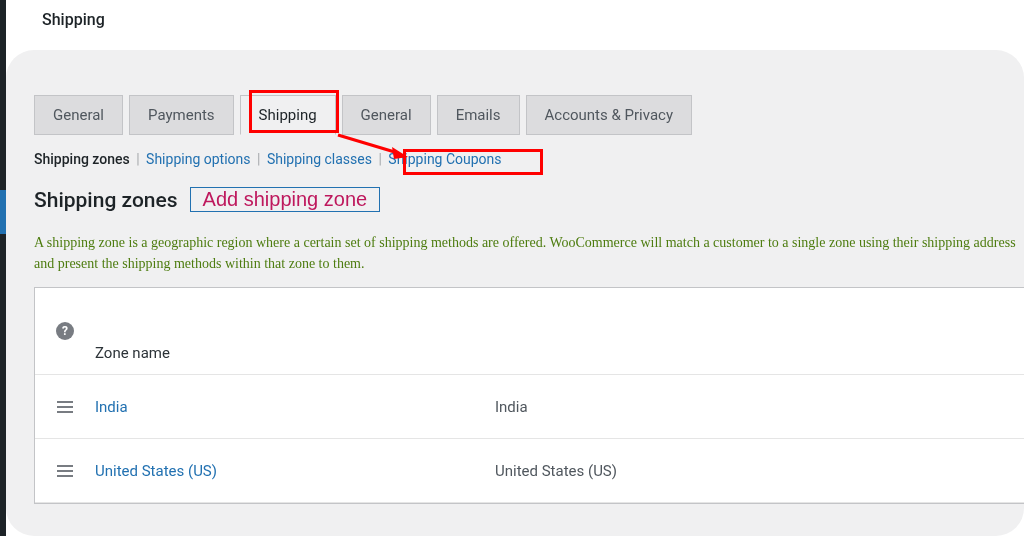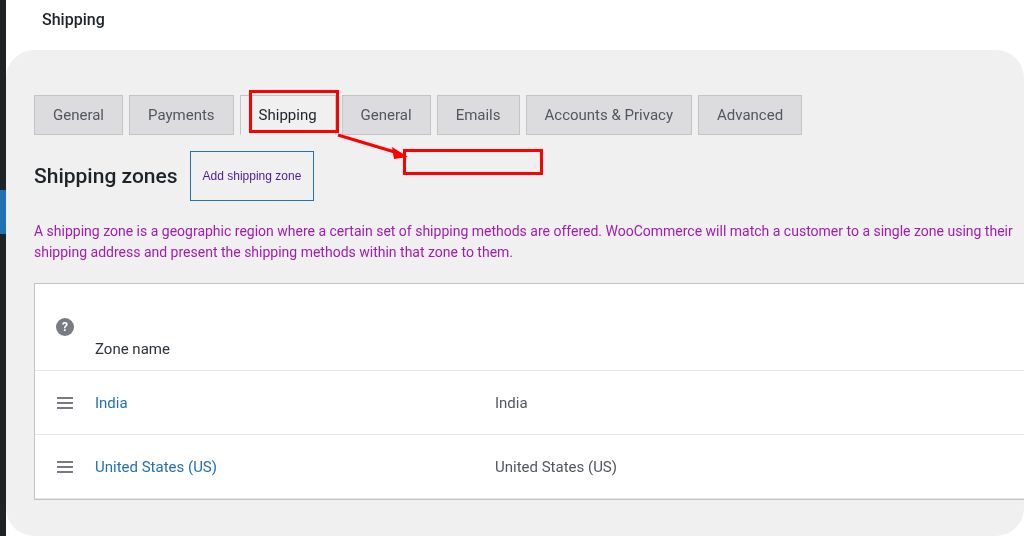--- a/index.html
+++ b/index.html
@@ -111,31 +111,32 @@
     gap: 12px;
     margin-bottom: 20px;
   }
   .section-title {
     font-size: 21px;
     font-weight: 500;
     color: #1d2327;
   }
   .btn-outline {
     border: 1px solid #2271b1;
-    color: #4c1d95;
+    color: #be185d;
     background: transparent;
-    padding: 17px 12px;
-    font-size: 12px;
+    padding: 0 12px;
+    font-size: 20px;
     cursor: pointer;
   }
   .desc {
     font-size: 14px;
-    color: #a21caf;
+    color: #4d7c0f;
     line-height: 1.5;
-    margin-bottom: 20px;
+    margin-bottom: 13px;
+    font-family: Liberation Serif, serif;
   }
   .zone-table {
     background: #fff;
     border: 1px solid #c3c4c7;
     border-right: none;
     margin-right: 0;
   }
   .zone-row {
     display: flex;
     align-items: center;
@@ -208,23 +209,31 @@
 
 <div class="panel">
 
   <div class="tabs">
     <div class="tab">General</div>
     <div class="tab">Payments</div>
     <div class="tab tab-active">Shipping</div>
     <div class="tab">General</div>
     <div class="tab">Emails</div>
     <div class="tab">Accounts &amp; Privacy</div>
-    <div class="tab">Advanced</div>
-  </div>
-
+  </div>
+
+  <div class="subtabs">
+    <span class="subtab-active">Shipping zones</span>
+    <span class="sep"> | </span>
+    <span class="subtab-link">Shipping options</span>
+    <span class="sep"> | </span>
+    <span class="subtab-link">Shipping classes</span>
+    <span class="sep"> | </span>
+    <span class="subtab-link">Shipping Coupons</span>
+  </div>
 
   <div class="section-head">
     <span class="section-title">Shipping zones</span>
     <button class="btn-outline">Add shipping zone</button>
   </div>
 
   <div class="desc">A shipping zone is a geographic region where a certain set of shipping methods are offered. WooCommerce will match a customer to a single zone using their shipping address and present the shipping methods within that zone to them.</div>
 
   <div class="zone-table">
     <div class="zone-row zone-header">

